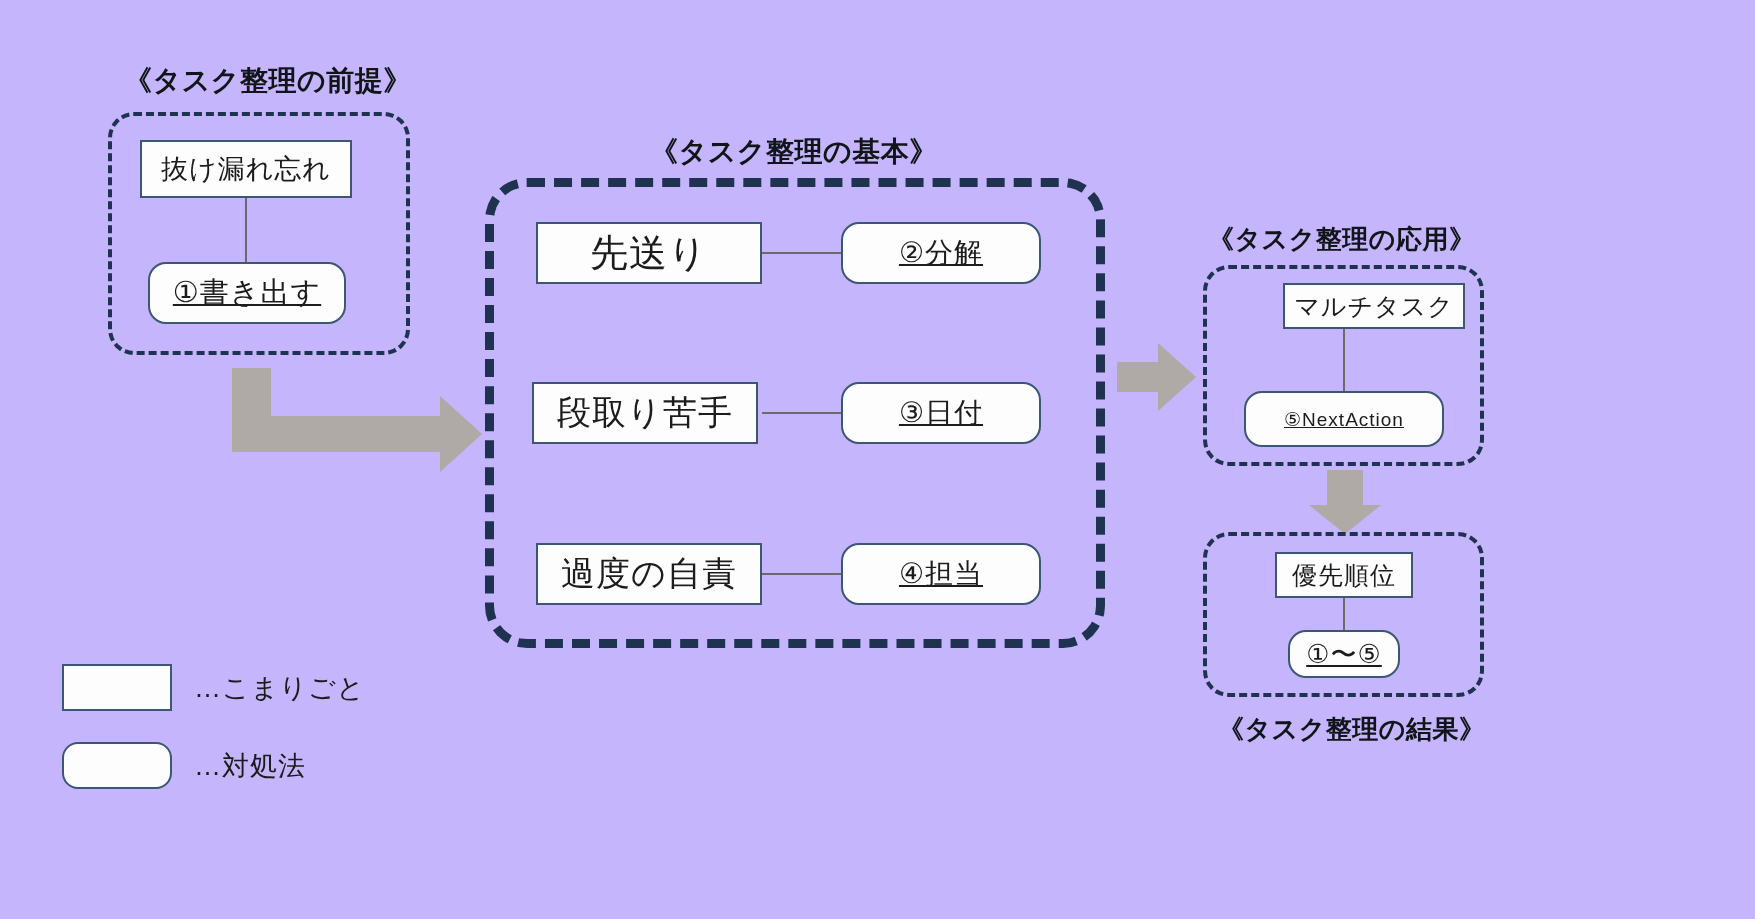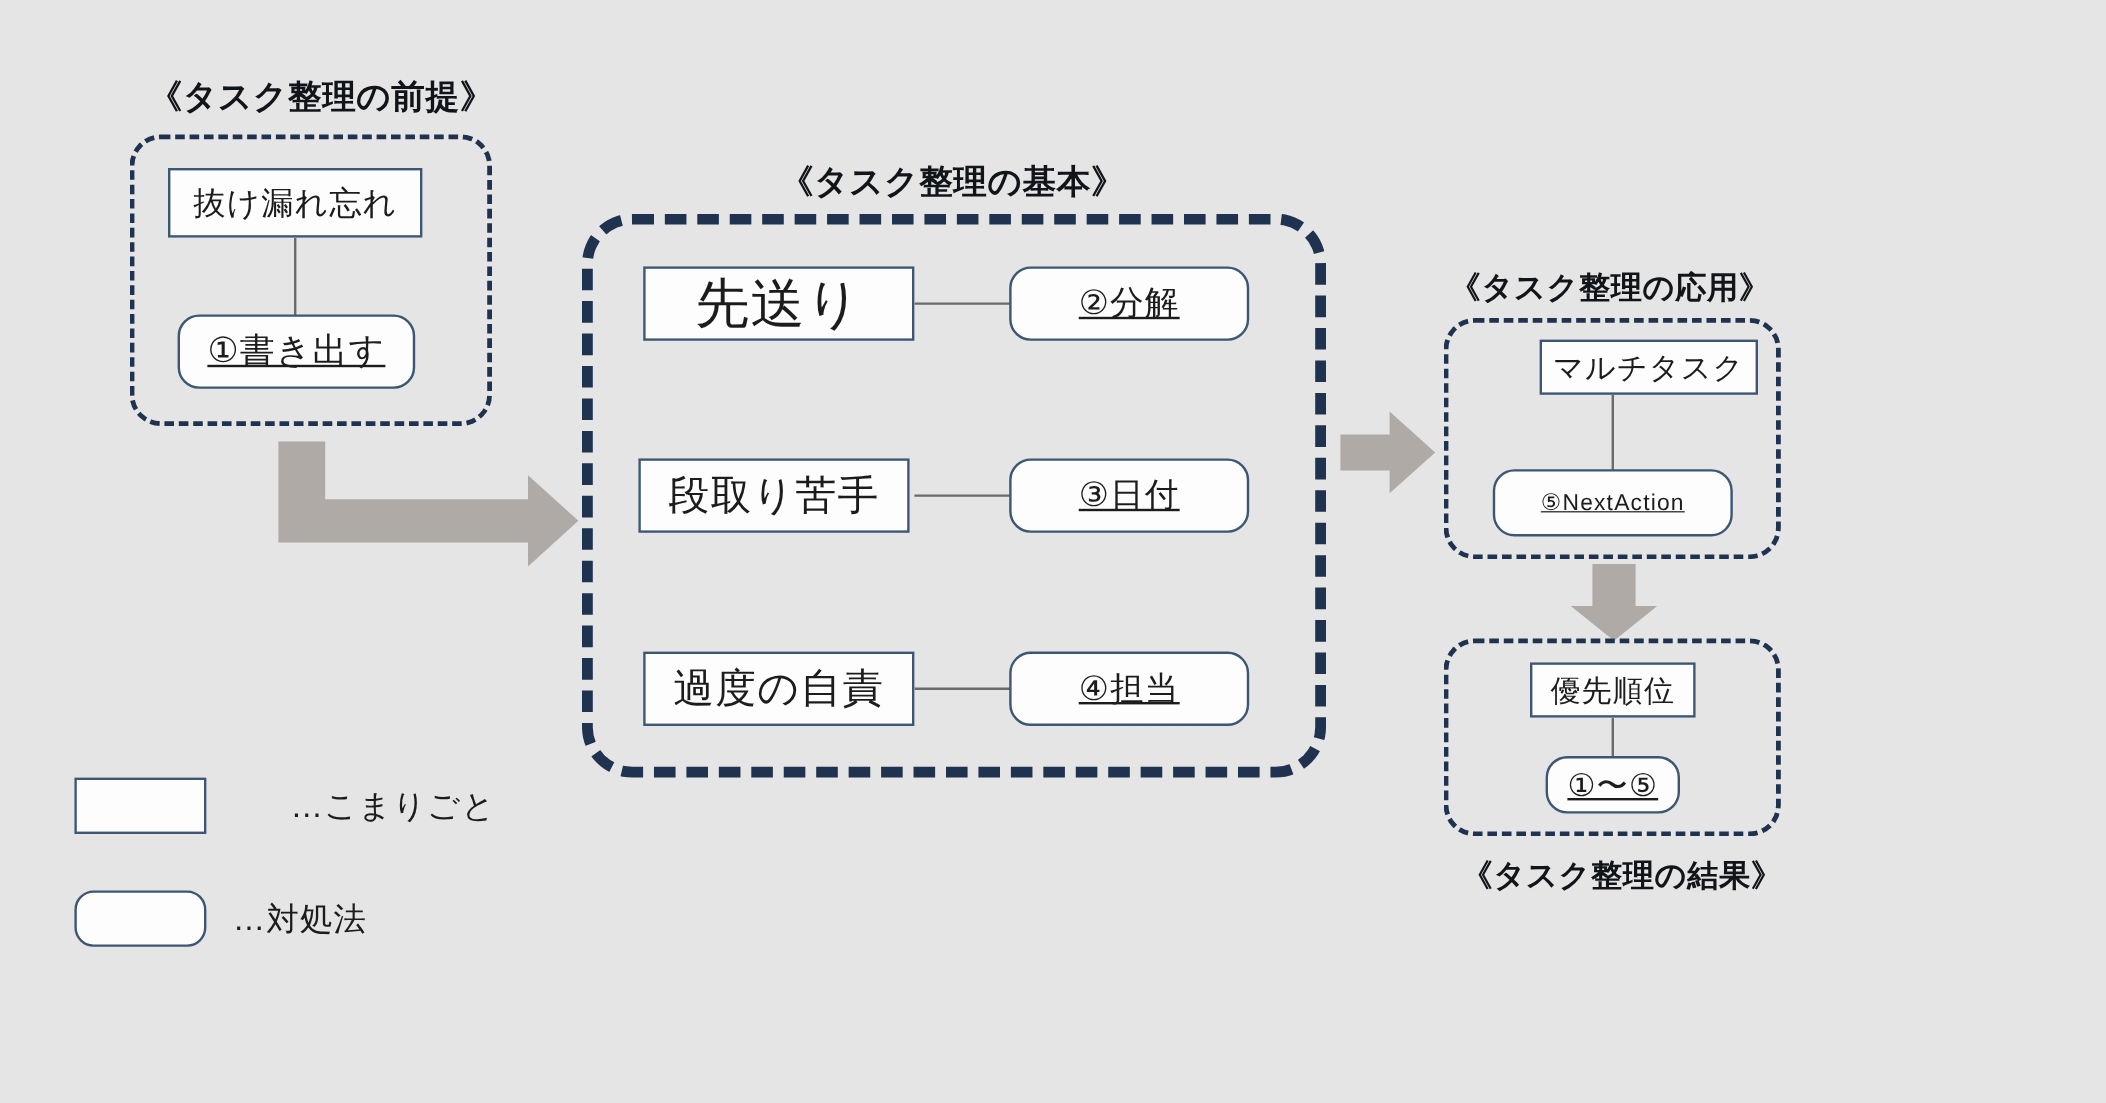--- a/index.html
+++ b/index.html
@@ -7,21 +7,21 @@
     padding: 0;
     background: #ffffff;
   }
   body {
     font-family: "Liberation Sans", "DejaVu Sans", sans-serif;
   }
   #canvas {
     position: relative;
     width: 1755px;
     height: 919px;
-    background: #e5e5e5;
+    background: #c4b5fd;
     overflow: hidden;
   }
   svg.layer {
     position: absolute;
     left: 0;
     top: 0;
     width: 1755px;
     height: 919px;
   }
   
@@ -107,40 +107,40 @@
   </svg>
 
   <div class="group-title" style="left:124px; top:62px; font-size:28px;">《タスク整理の前提》</div>
   <div class="group-frame thin" style="left:108px; top:112px; width:302px; height:243px;"></div>
   <div class="node" style="left:140px; top:140px; width:212px; height:58px; font-size:27px;">抜け漏れ忘れ</div>
   <div class="node rounded" style="left:148px; top:262px; width:198px; height:62px; font-size:29px;">①書き出す</div>
 
   <div class="group-title" style="left:650px; top:133px; font-size:28px;">《タスク整理の基本》</div>
   <div class="group-frame thick" style="left:485px; top:178px; width:620px; height:470px;"></div>
 
-  <div class="node" style="left:536px; top:222px; width:226px; height:62px; font-size:45px;">先送り</div>
+  <div class="node" style="left:536px; top:222px; width:226px; height:62px; font-size:38px;">先送り</div>
   <div class="node rounded" style="left:841px; top:222px; width:200px; height:62px; font-size:28px;">②分解</div>
 
   <div class="node" style="left:532px; top:382px; width:226px; height:62px; font-size:34px;">段取り苦手</div>
   <div class="node rounded" style="left:841px; top:382px; width:200px; height:62px; font-size:28px;">③日付</div>
 
   <div class="node" style="left:536px; top:543px; width:226px; height:62px; font-size:34px;">過度の自責</div>
   <div class="node rounded" style="left:841px; top:543px; width:200px; height:62px; font-size:28px;">④担当</div>
 
   <div class="group-title" style="left:1208px; top:222px; font-size:26px;">《タスク整理の応用》</div>
   <div class="group-frame thin" style="left:1203px; top:265px; width:281px; height:201px;"></div>
   <div class="node" style="left:1253px; top:283px; width:182px; height:46px; font-size:25px;margin-left:30px;">マルチタスク</div>
   <div class="node rounded" style="left:1244px; top:391px; width:200px; height:56px; font-size:19px;">⑤NextAction</div>
 
   <div class="group-frame thin" style="left:1203px; top:532px; width:281px; height:165px;"></div>
   <div class="node" style="left:1275px; top:552px; width:138px; height:46px; font-size:25px;">優先順位</div>
   <div class="node rounded" style="left:1288px; top:630px; width:112px; height:48px; font-size:26px;">①〜⑤</div>
   <div class="group-title" style="left:1218px; top:712px; font-size:26px;">《タスク整理の結果》</div>
 
-  <div class="legend-row" style="left:62px; top:648px;gap:48px;">
+  <div class="legend-row" style="left:62px; top:664px;">
     <div class="legend-swatch"></div>
     <div class="legend-label">…こまりごと</div>
   </div>
 
   <div class="legend-row" style="left:62px; top:742px;">
     <div class="legend-swatch rounded"></div>
     <div class="legend-label">…対処法</div>
   </div>
 
 </div>

